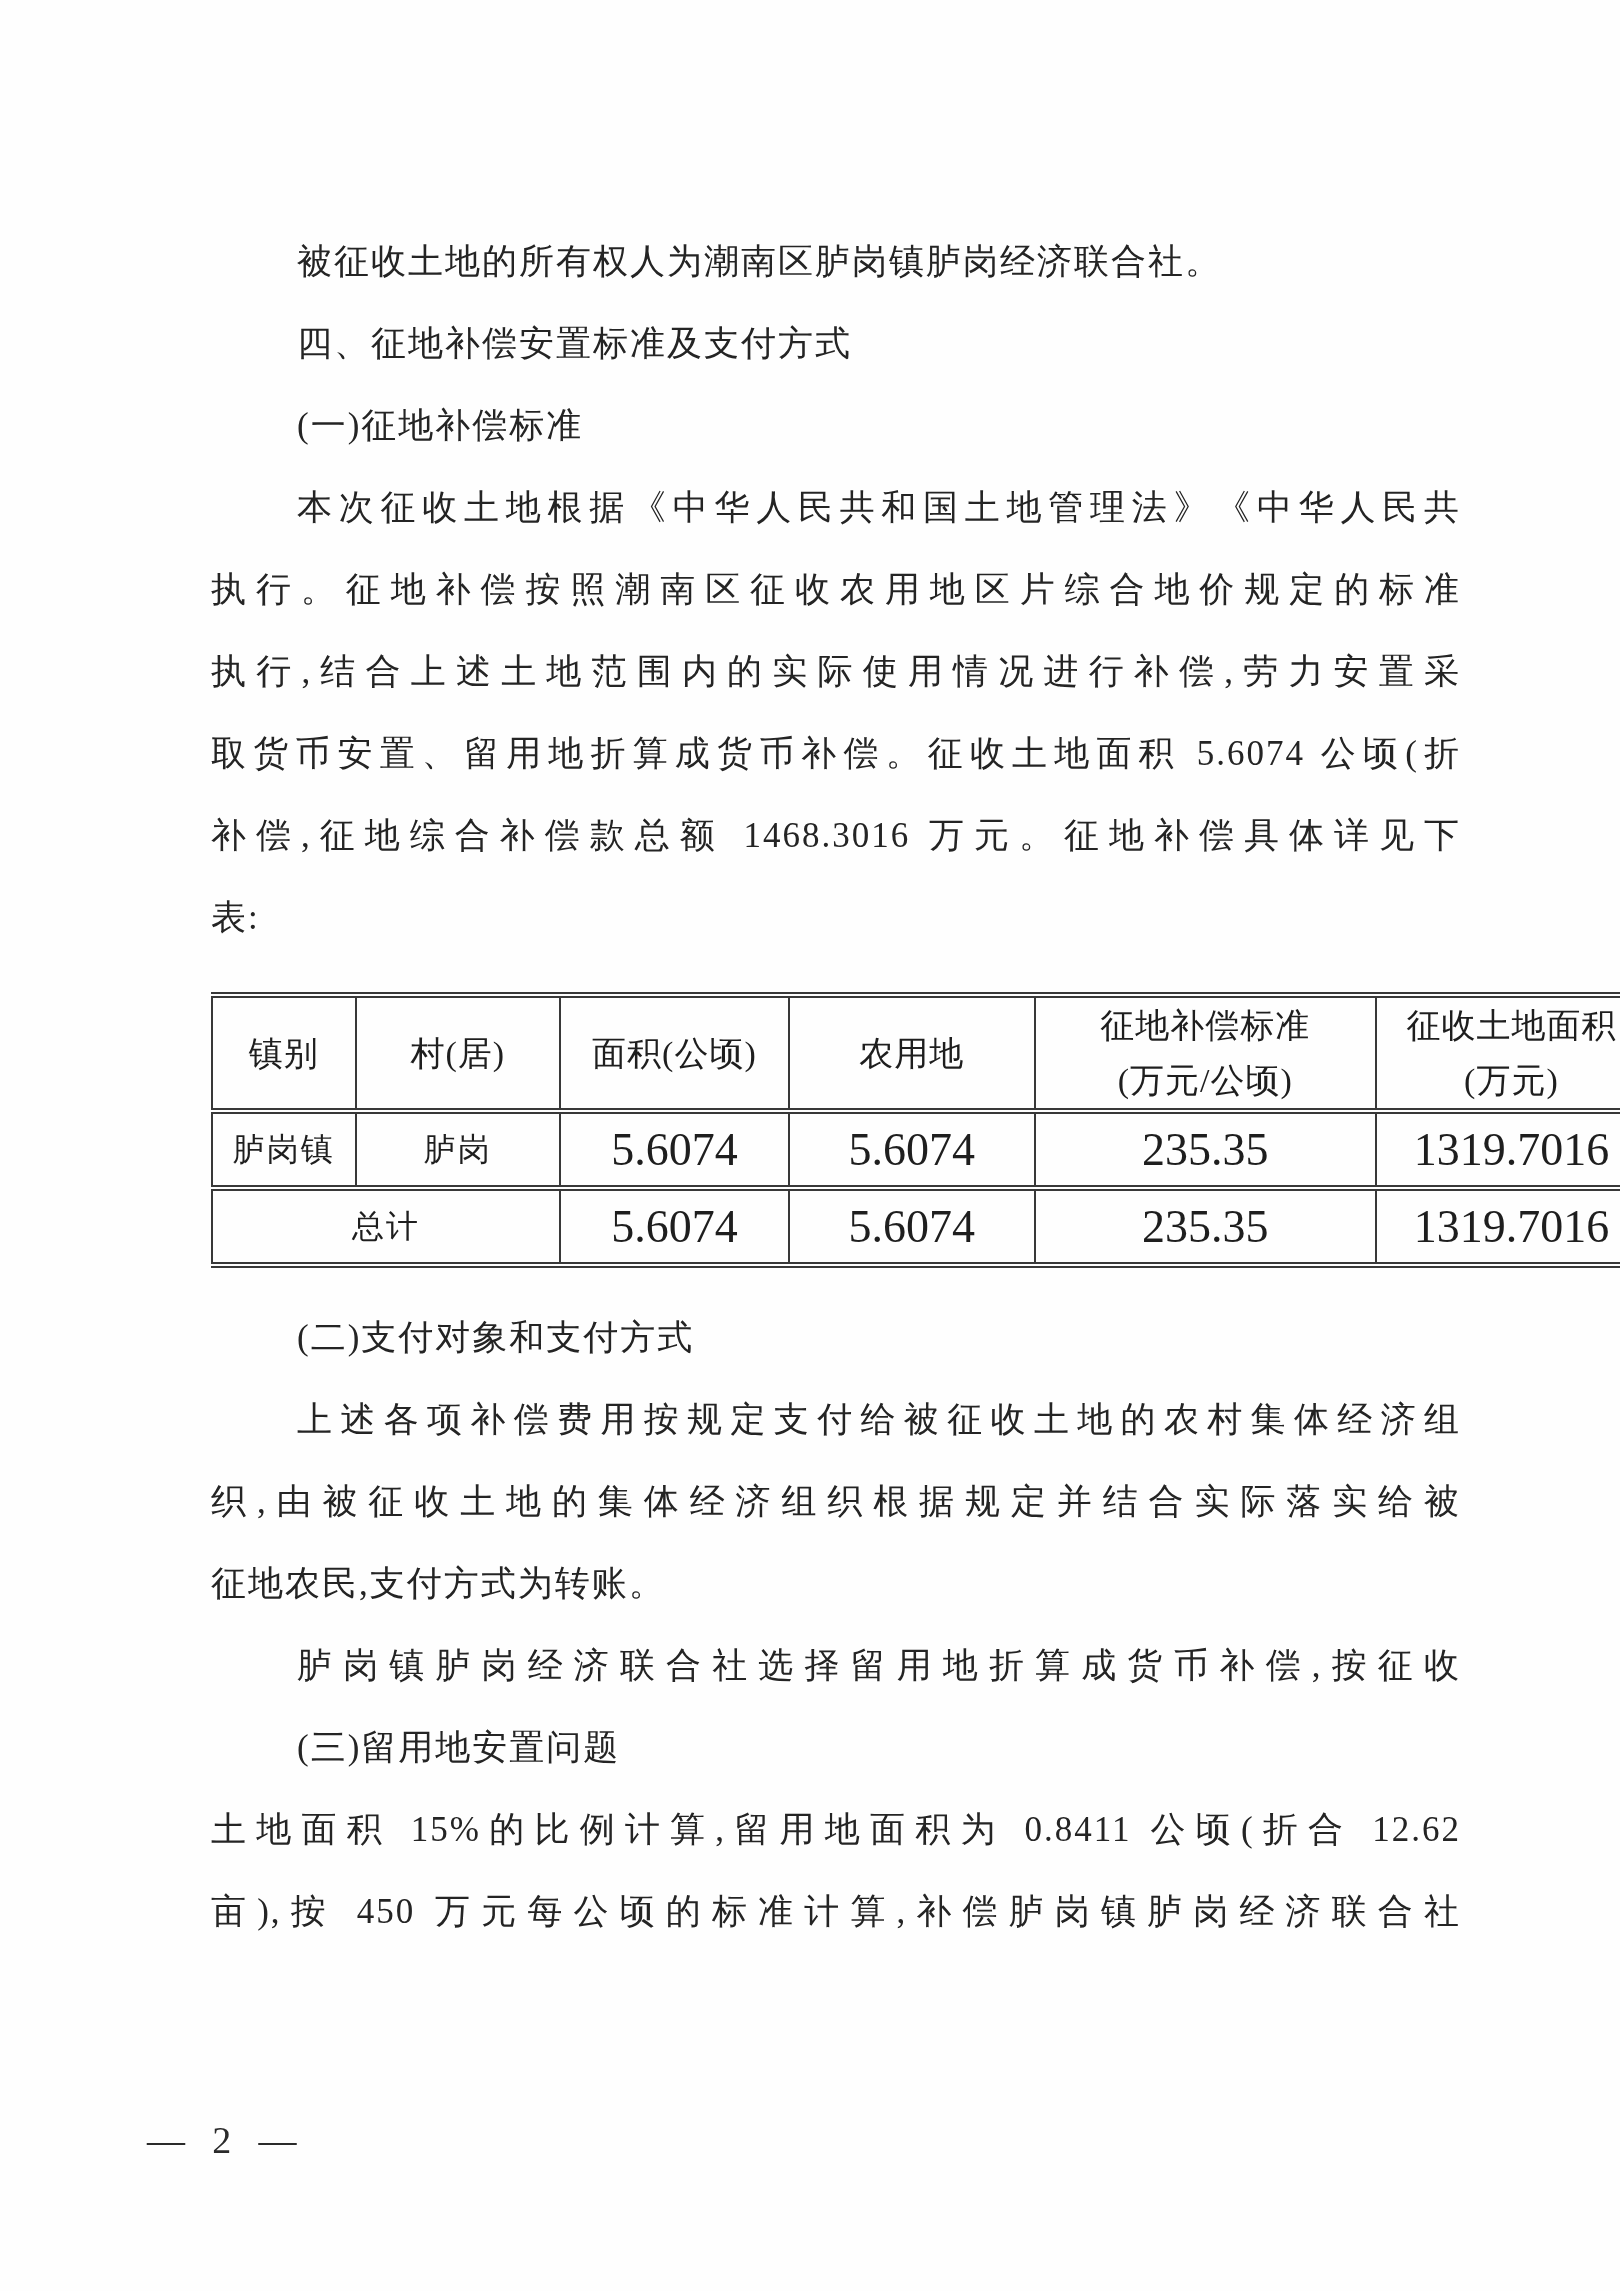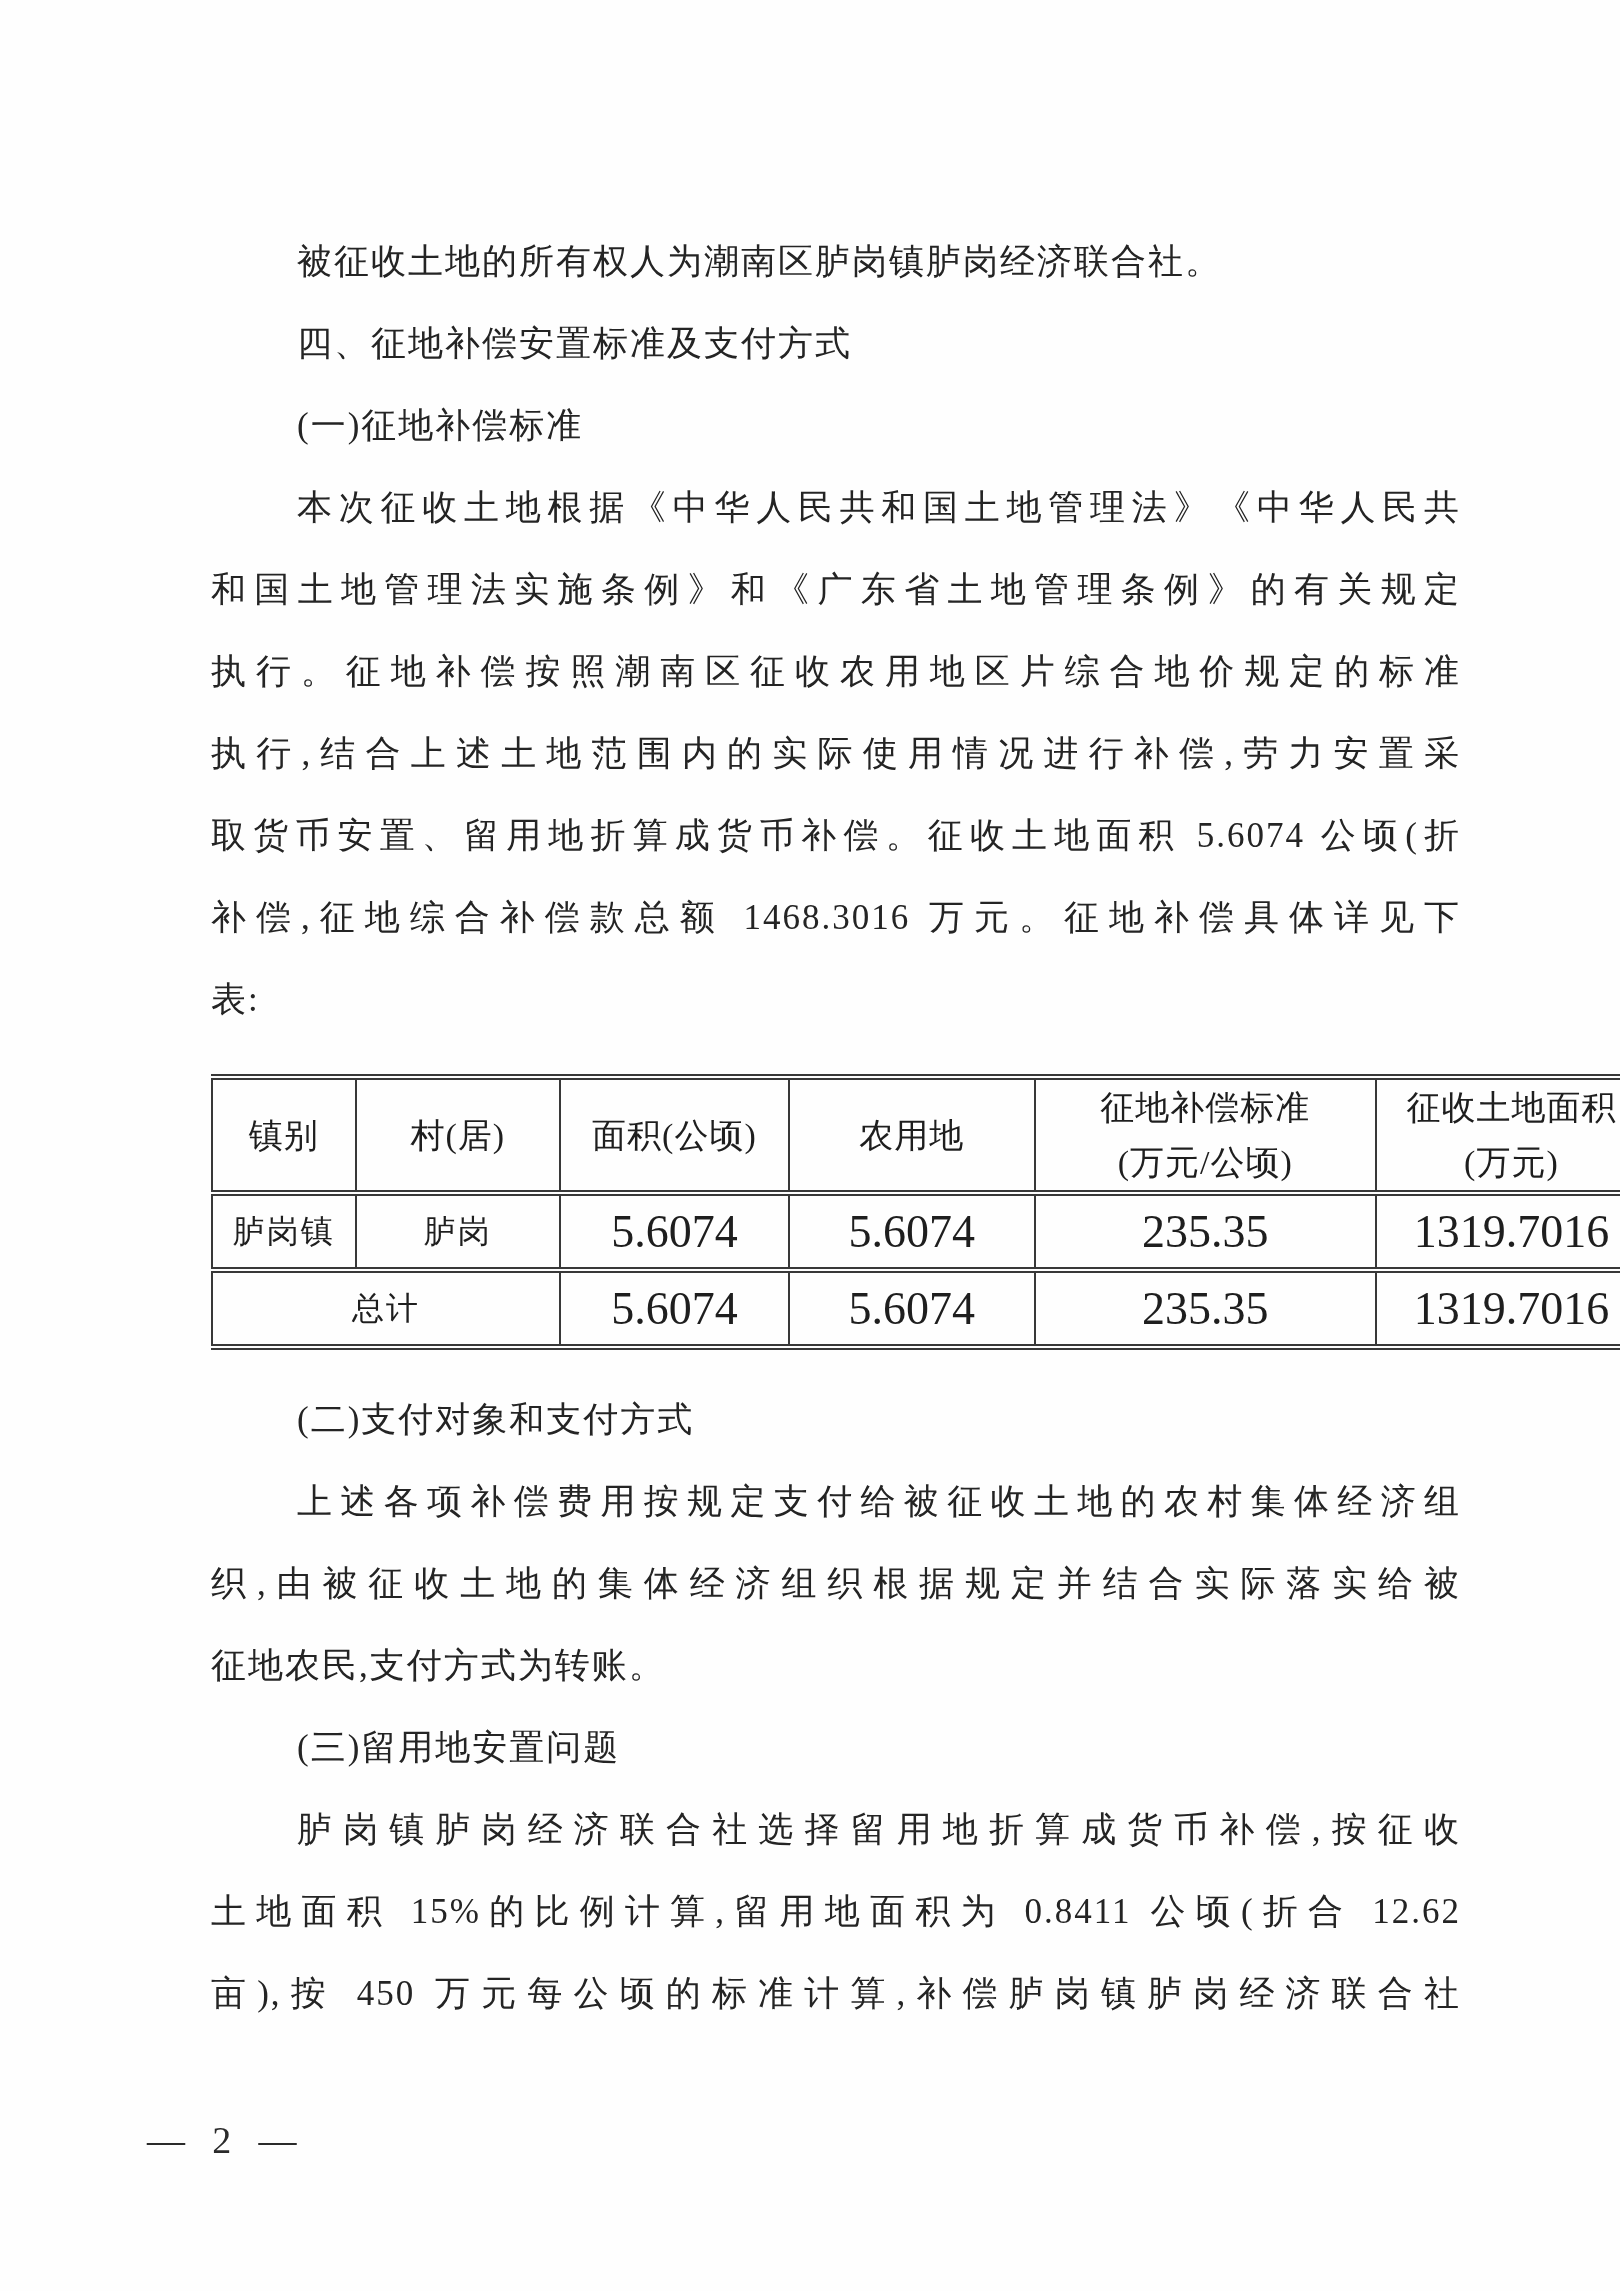--- a/index.html
+++ b/index.html
@@ -84,21 +84,20 @@
 </head>
 <body>
 
 <div class="page">
   <div class="content">
 
     <div class="line indent">被征收土地的所有权人为潮南区胪岗镇胪岗经济联合社。</div>
     <div class="line indent">四、征地补偿安置标准及支付方式</div>
     <div class="line indent">(一)征地补偿标准</div>
     <div class="line indent justify">本次征收土地根据《中华人民共和国土地管理法》《中华人民共</div>
-    <div class="line justify">和国土地管理法实施条例》和《广东省土地管理条例》的有关规定</div>
     <div class="line justify">执行。征地补偿按照潮南区征收农用地区片综合地价规定的标准</div>
     <div class="line justify">执行,结合上述土地范围内的实际使用情况进行补偿,劳力安置采</div>
     <div class="line justify">取货币安置、留用地折算成货币补偿。征收土地面积 5.6074 公顷(折</div>
     <div class="line justify">补偿,征地综合补偿款总额 1468.3016 万元。征地补偿具体详见下</div>
     <div class="line">表:</div>
 
     <table class="comp-table">
       <colgroup>
         <col style="width:125px">
         <col style="width:178px">
@@ -147,22 +146,22 @@
           <td class="num">235.35</td>
           <td class="num">1319.7016</td>
         </tr>
       </tbody>
     </table>
 
     <div class="line indent">(二)支付对象和支付方式</div>
     <div class="line indent justify">上述各项补偿费用按规定支付给被征收土地的农村集体经济组</div>
     <div class="line justify">织,由被征收土地的集体经济组织根据规定并结合实际落实给被</div>
     <div class="line">征地农民,支付方式为转账。</div>
+    <div class="line indent justify">胪岗镇胪岗经济联合社选择留用地折算成货币补偿,按征收</div>
     <div class="line indent">(三)留用地安置问题</div>
-    <div class="line indent justify">胪岗镇胪岗经济联合社选择留用地折算成货币补偿,按征收</div>
     <div class="line justify">土地面积 15%的比例计算,留用地面积为 0.8411 公顷(折合 12.62</div>
     <div class="line justify">亩),按 450 万元每公顷的标准计算,补偿胪岗镇胪岗经济联合社</div>
 
   </div>
 
   <div class="page-footer">— 2 —</div>
 </div>
 
 
 </body></html>

